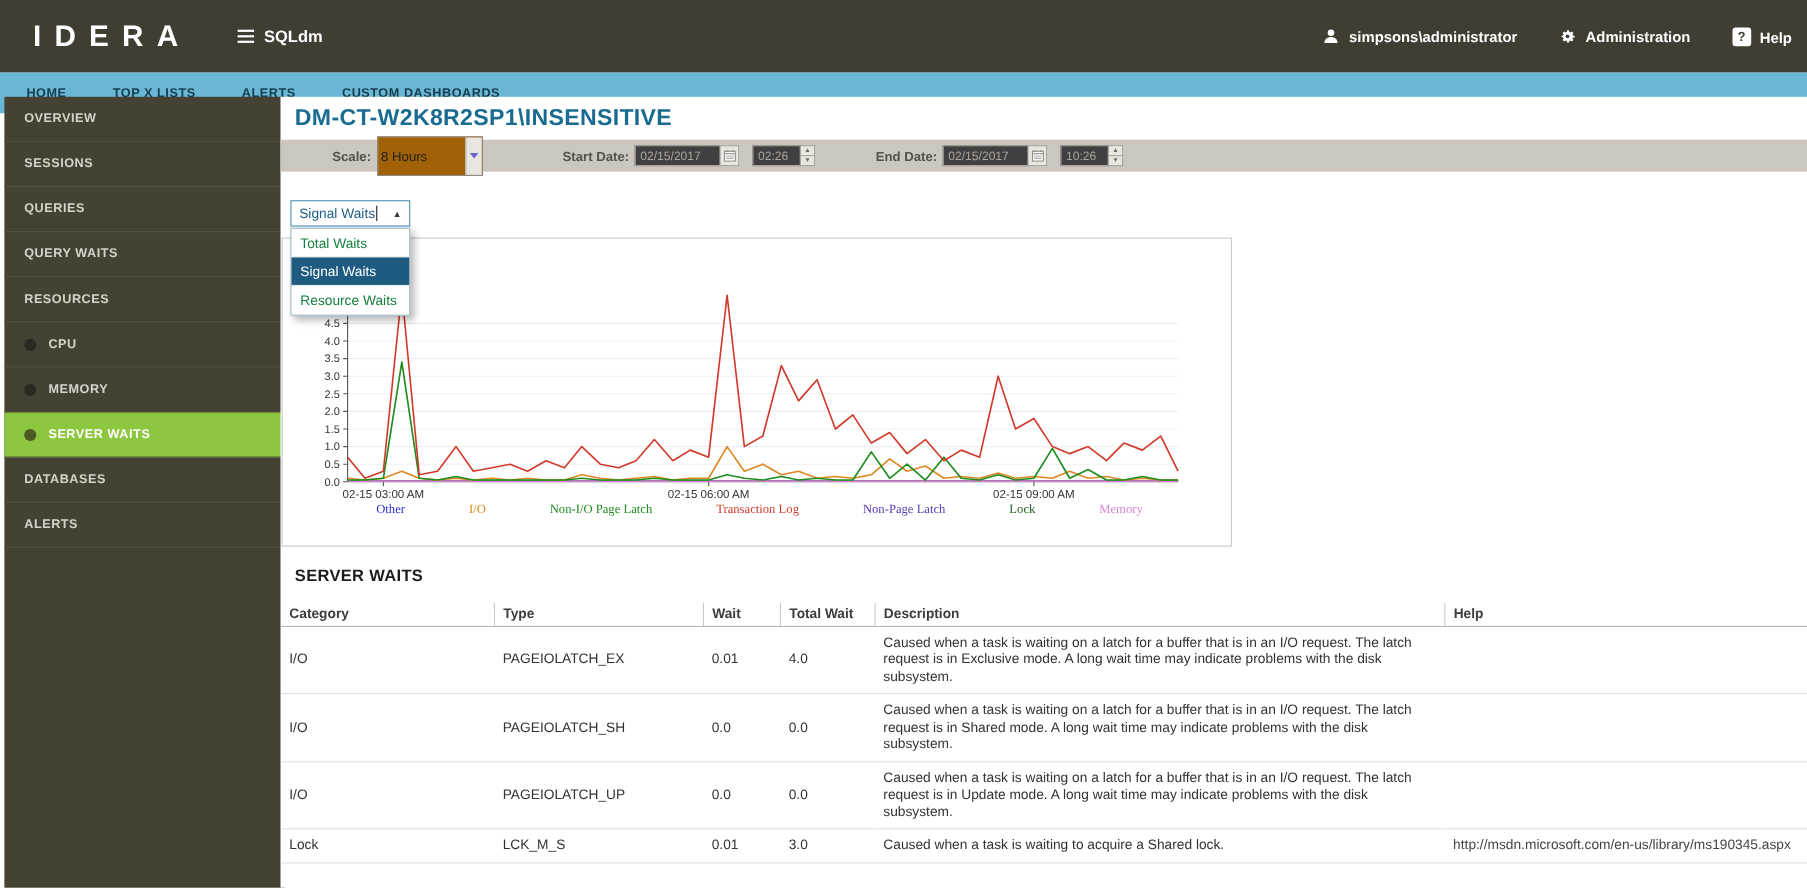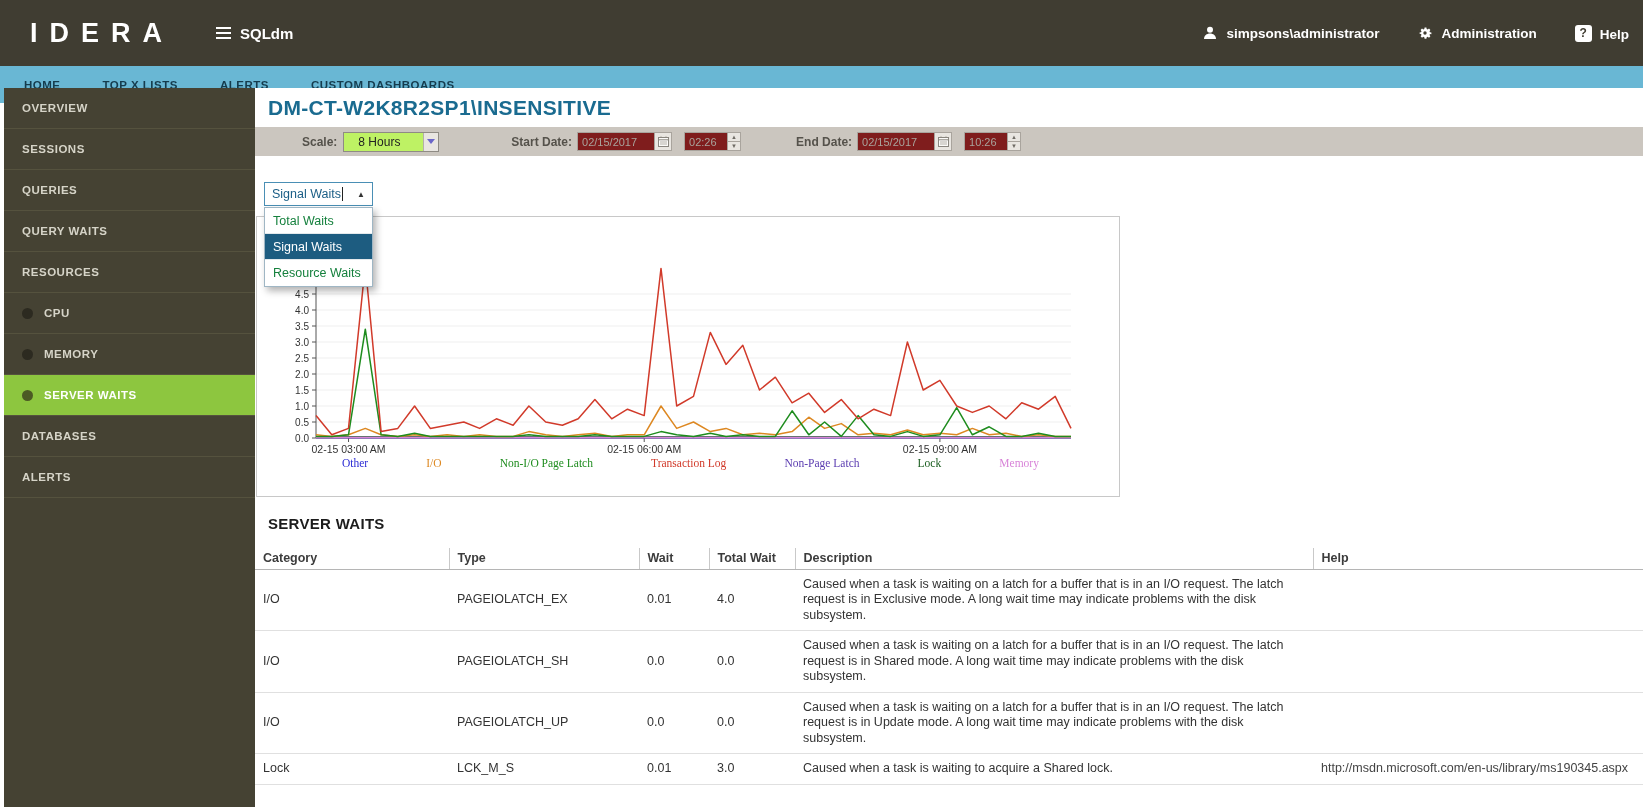--- a/index.html
+++ b/index.html
@@ -64,35 +64,35 @@
   .toolbar {
     position:absolute; top:39px; left:0; right:0; height:29px;
     background:#cbc6bf; display:flex; align-items:center;
     font-size:12px; color:#55524b; font-weight:bold;
   }
   .tb-label { margin-left:12px; }
   .lbl-scale { margin-left:47px; }
   .lbl-start { margin-left:72px; }
   .lbl-end   { margin-left:55px; }
   .select-box {
-    margin-left:6px; width:96px; height:20px; background:#bef264;
+    margin-left:6px; width:96px; height:36px; background:#a16207;
     border:1px solid #8f8b84; display:flex; align-items:center;
-    font-weight:normal; color:#222; font-size:12px; padding-left:14px;
+    font-weight:normal; color:#222; font-size:12px; padding-left:2px;
     position:relative; cursor:pointer;
   }
   .select-box .arrow {
     margin-left:auto; width:15px; height:100%; border-left:1px solid #b4b0a9;
     background:#e9e6e1; display:flex; align-items:center; justify-content:center;
   }
   .select-box .arrow::after {
     content:""; border-left:4px solid transparent; border-right:4px solid transparent;
     border-top:5px solid #6b66c9;
   }
   .tb-input {
-    margin-left:5px; height:19px; background:#7f1d1d; border:1px solid #a9a49d;
+    margin-left:5px; height:19px; background:#404040; border:1px solid #a9a49d;
     color:#a9a49d; font-size:11px; padding:0 4px;
     font-family:"Liberation Sans",sans-serif;
   }
   .date-input { width:78px; }
   .time-input { width:44px; margin-left:12px; }
   .cal-btn {
     width:17px; height:19px; border:1px solid #a9a49d; border-left:none;
     background:#e9e6e1; display:flex; align-items:center; justify-content:center; cursor:pointer;
   }
   .spin {

